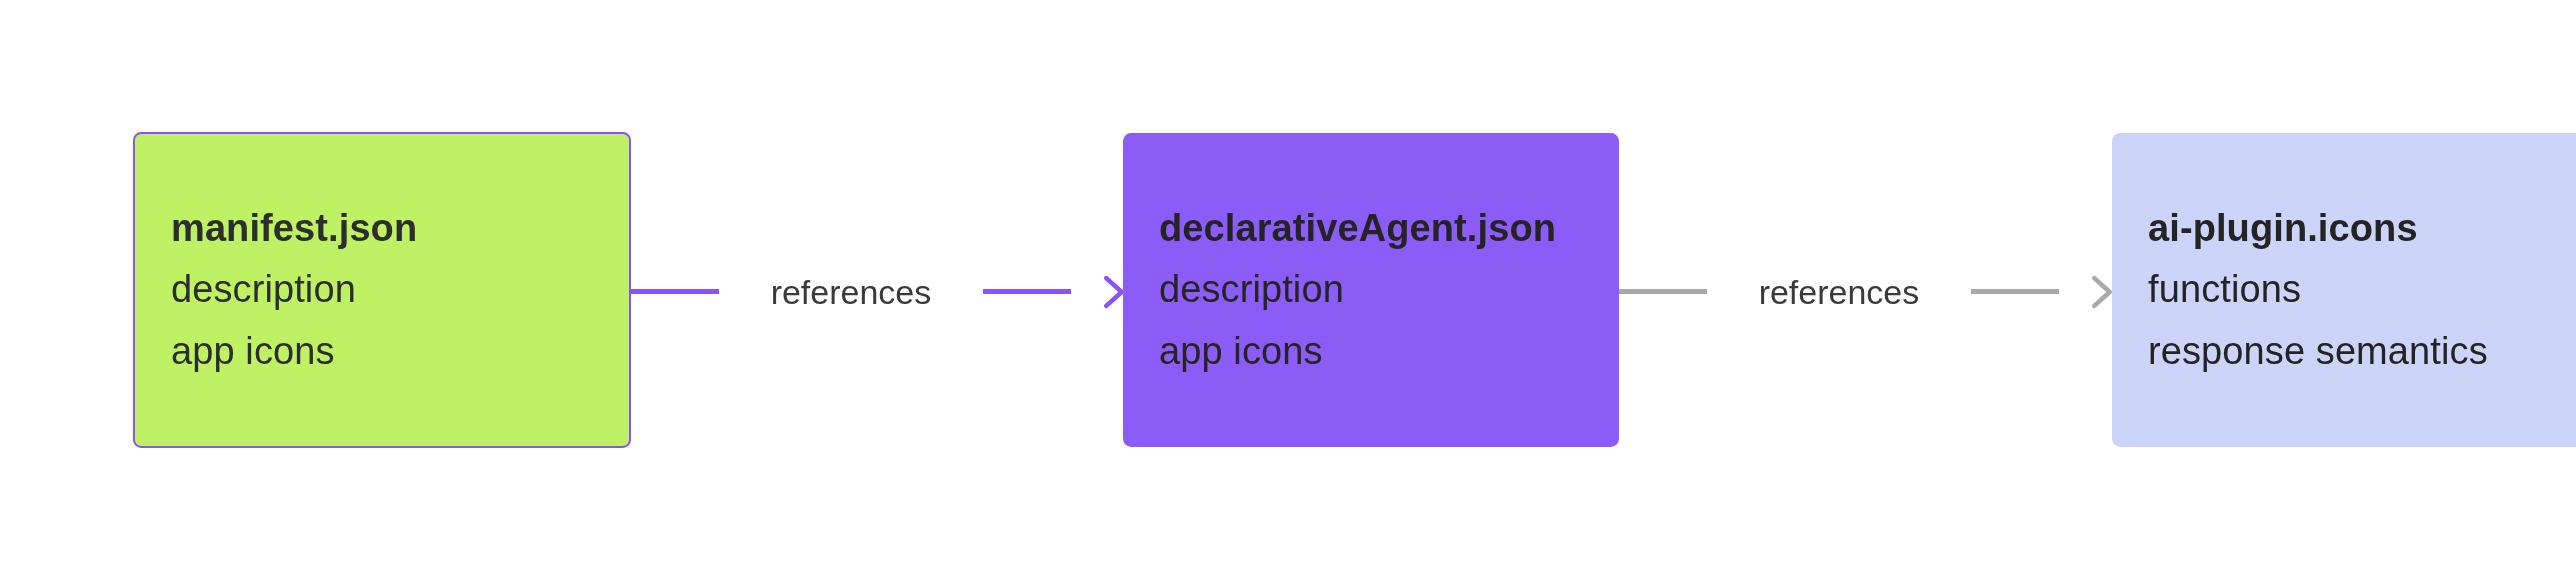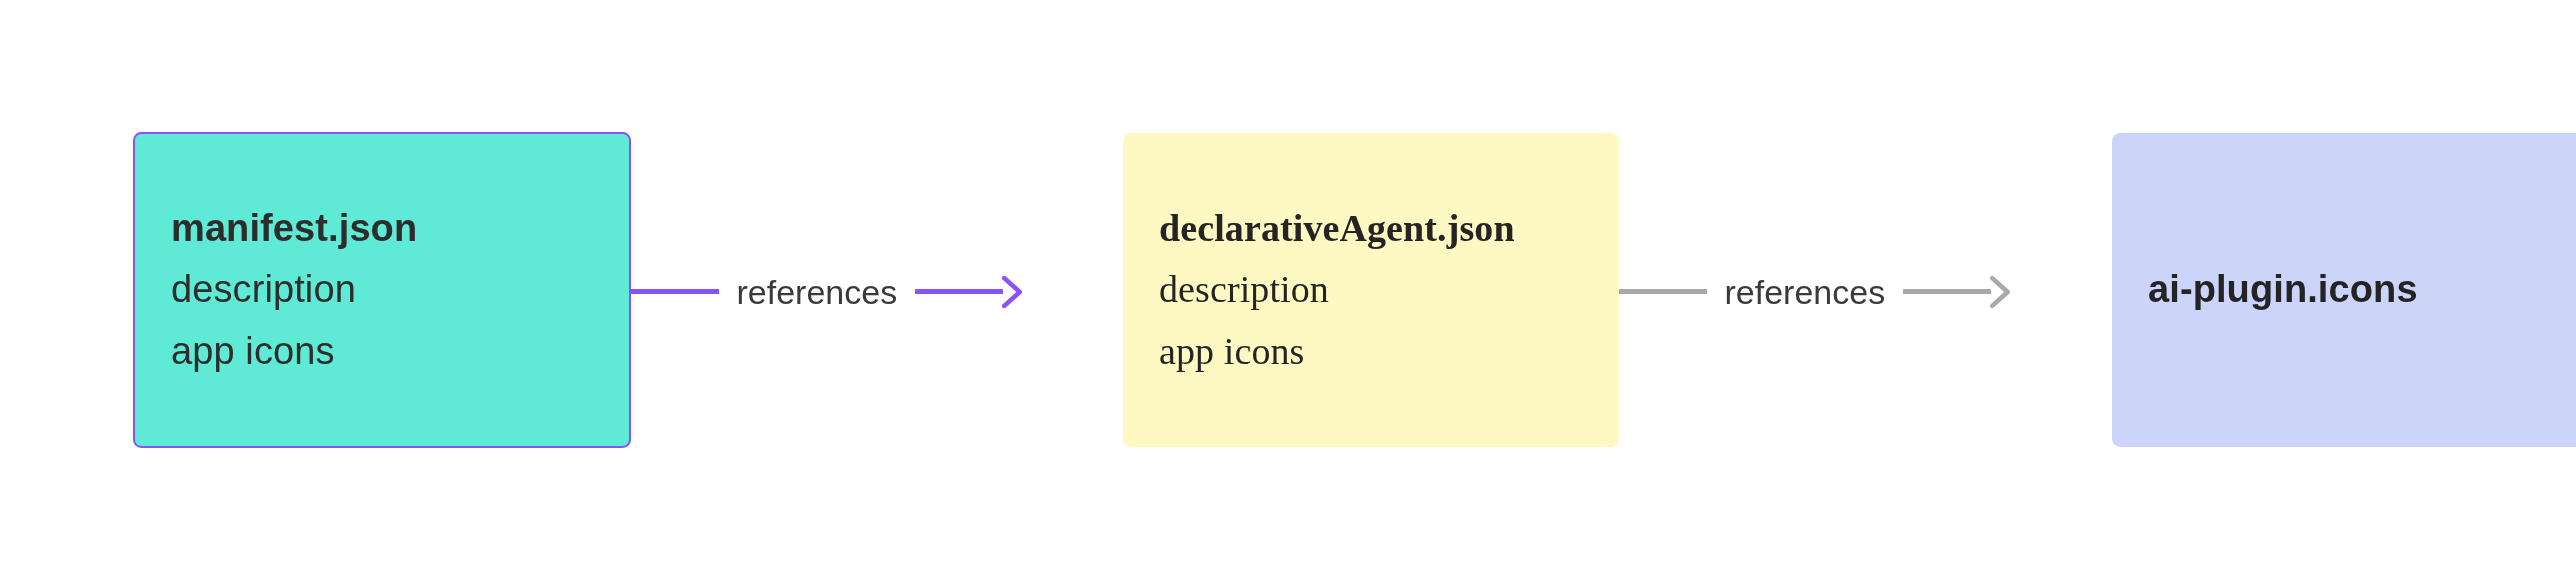--- a/index.html
+++ b/index.html
@@ -47,54 +47,53 @@
     white-space: nowrap;
     letter-spacing: 0.1px;
   }
 
   
   .node.manifest {
     left: 133px;
     top: 132px;
     width: 498px;
     height: 316px;
-    background: #5eead4;
+    background: #bef264;
     border: 2.6px solid #8B52F7;
     color: #2D2D2D;
   }
 
   .node.declarative {
     left: 1123px;
     top: 133px;
     width: 496px;
     height: 314px;
-    background: #fef9c3;
+    background: #8b5cf6;
     border: none;
     color: #242424;
-    font-family: Liberation Serif, serif;
   }
 
   .node.aiplugin {
     left: 2112px;
     top: 133px;
     width: 495px;
     height: 314px;
     background: #CDD4FA;
     border: none;
     color: #242424;
   }
 
   
   .connector {
     position: absolute;
     top: 222px;
     height: 139px;
     display: flex;
     align-items: center;
-    justify-content: flex-start;
+    justify-content: space-between;
   }
 
   .connector .seg {
     height: 4.1px;
     border-radius: 0.5px;
   }
 
   .connector .seg-left  { width: 88px; }
   .connector .seg-right { width: 88px; }
 
@@ -152,16 +151,18 @@
     <div class="seg seg-left"></div>
     <div class="edge-label">references</div>
     <div class="seg seg-right"></div>
     <svg class="arrow-head" viewBox="0 0 44 70">
       <path d="M6 8 L36 35 L6 62" fill="none" stroke="#A9A9A9" stroke-width="9" stroke-linecap="round" stroke-linejoin="round"></path>
     </svg>
   </div>
 
   <div class="node aiplugin">
     <div class="node-title">ai-plugin.icons</div>
+    <div class="node-line">functions</div>
+    <div class="node-line">response semantics</div>
   </div>
 
 </div>
 
 
 </body></html>

